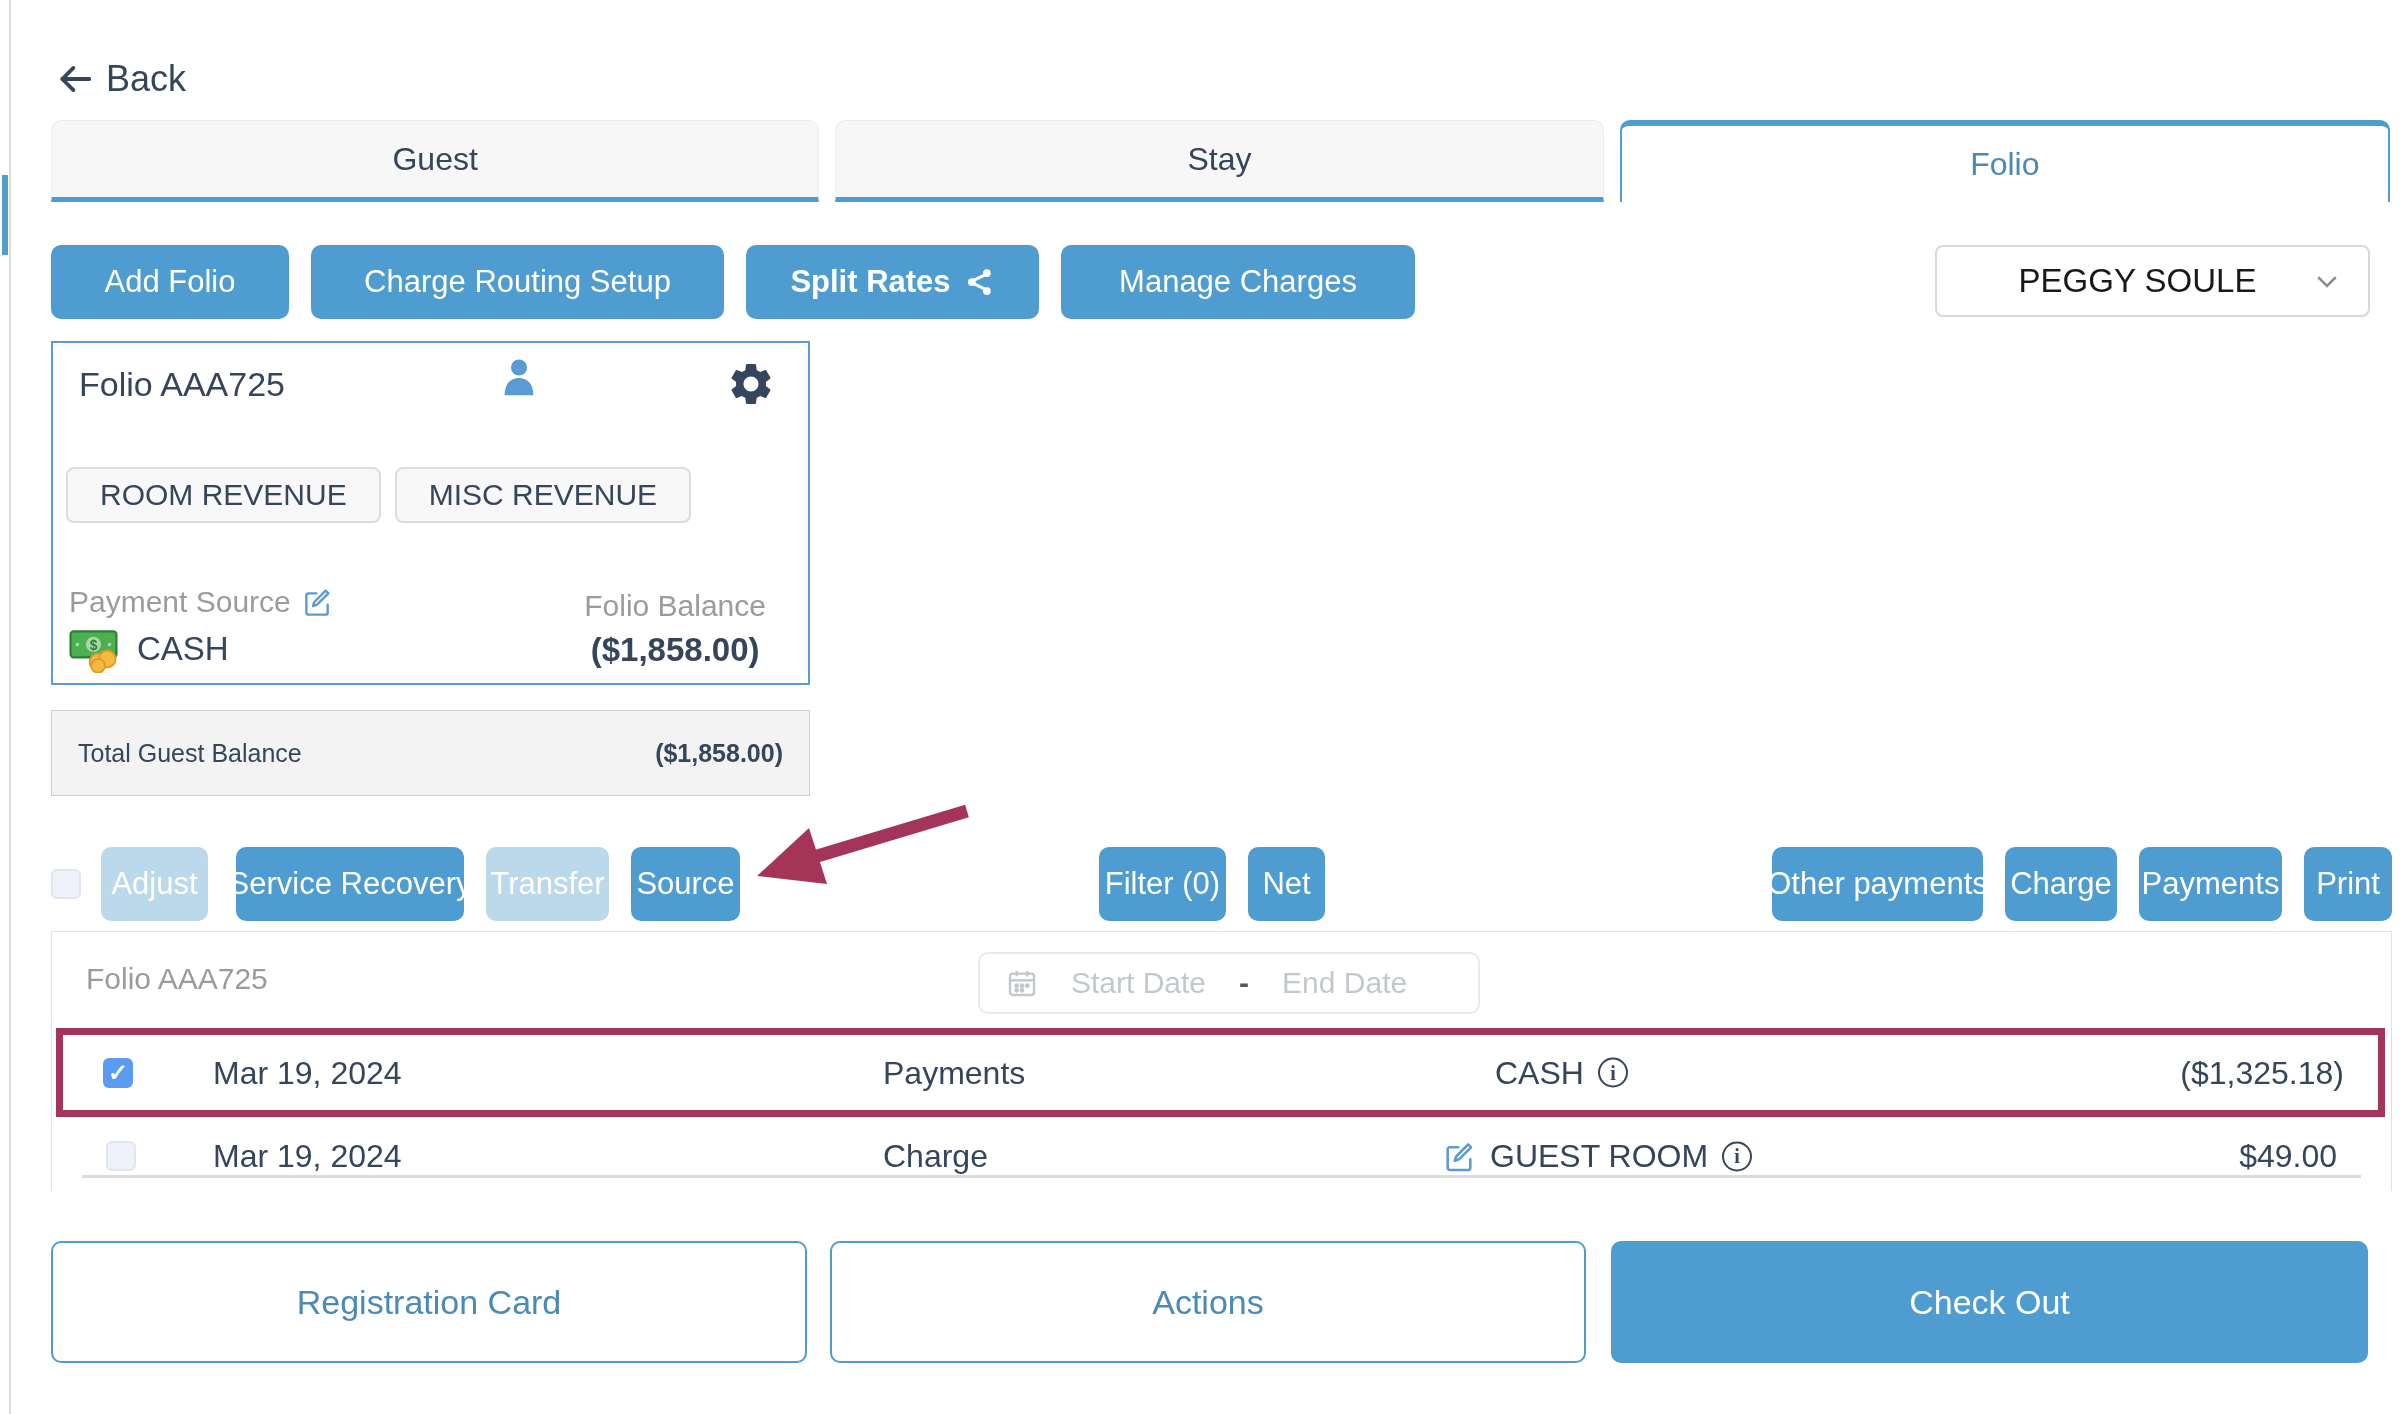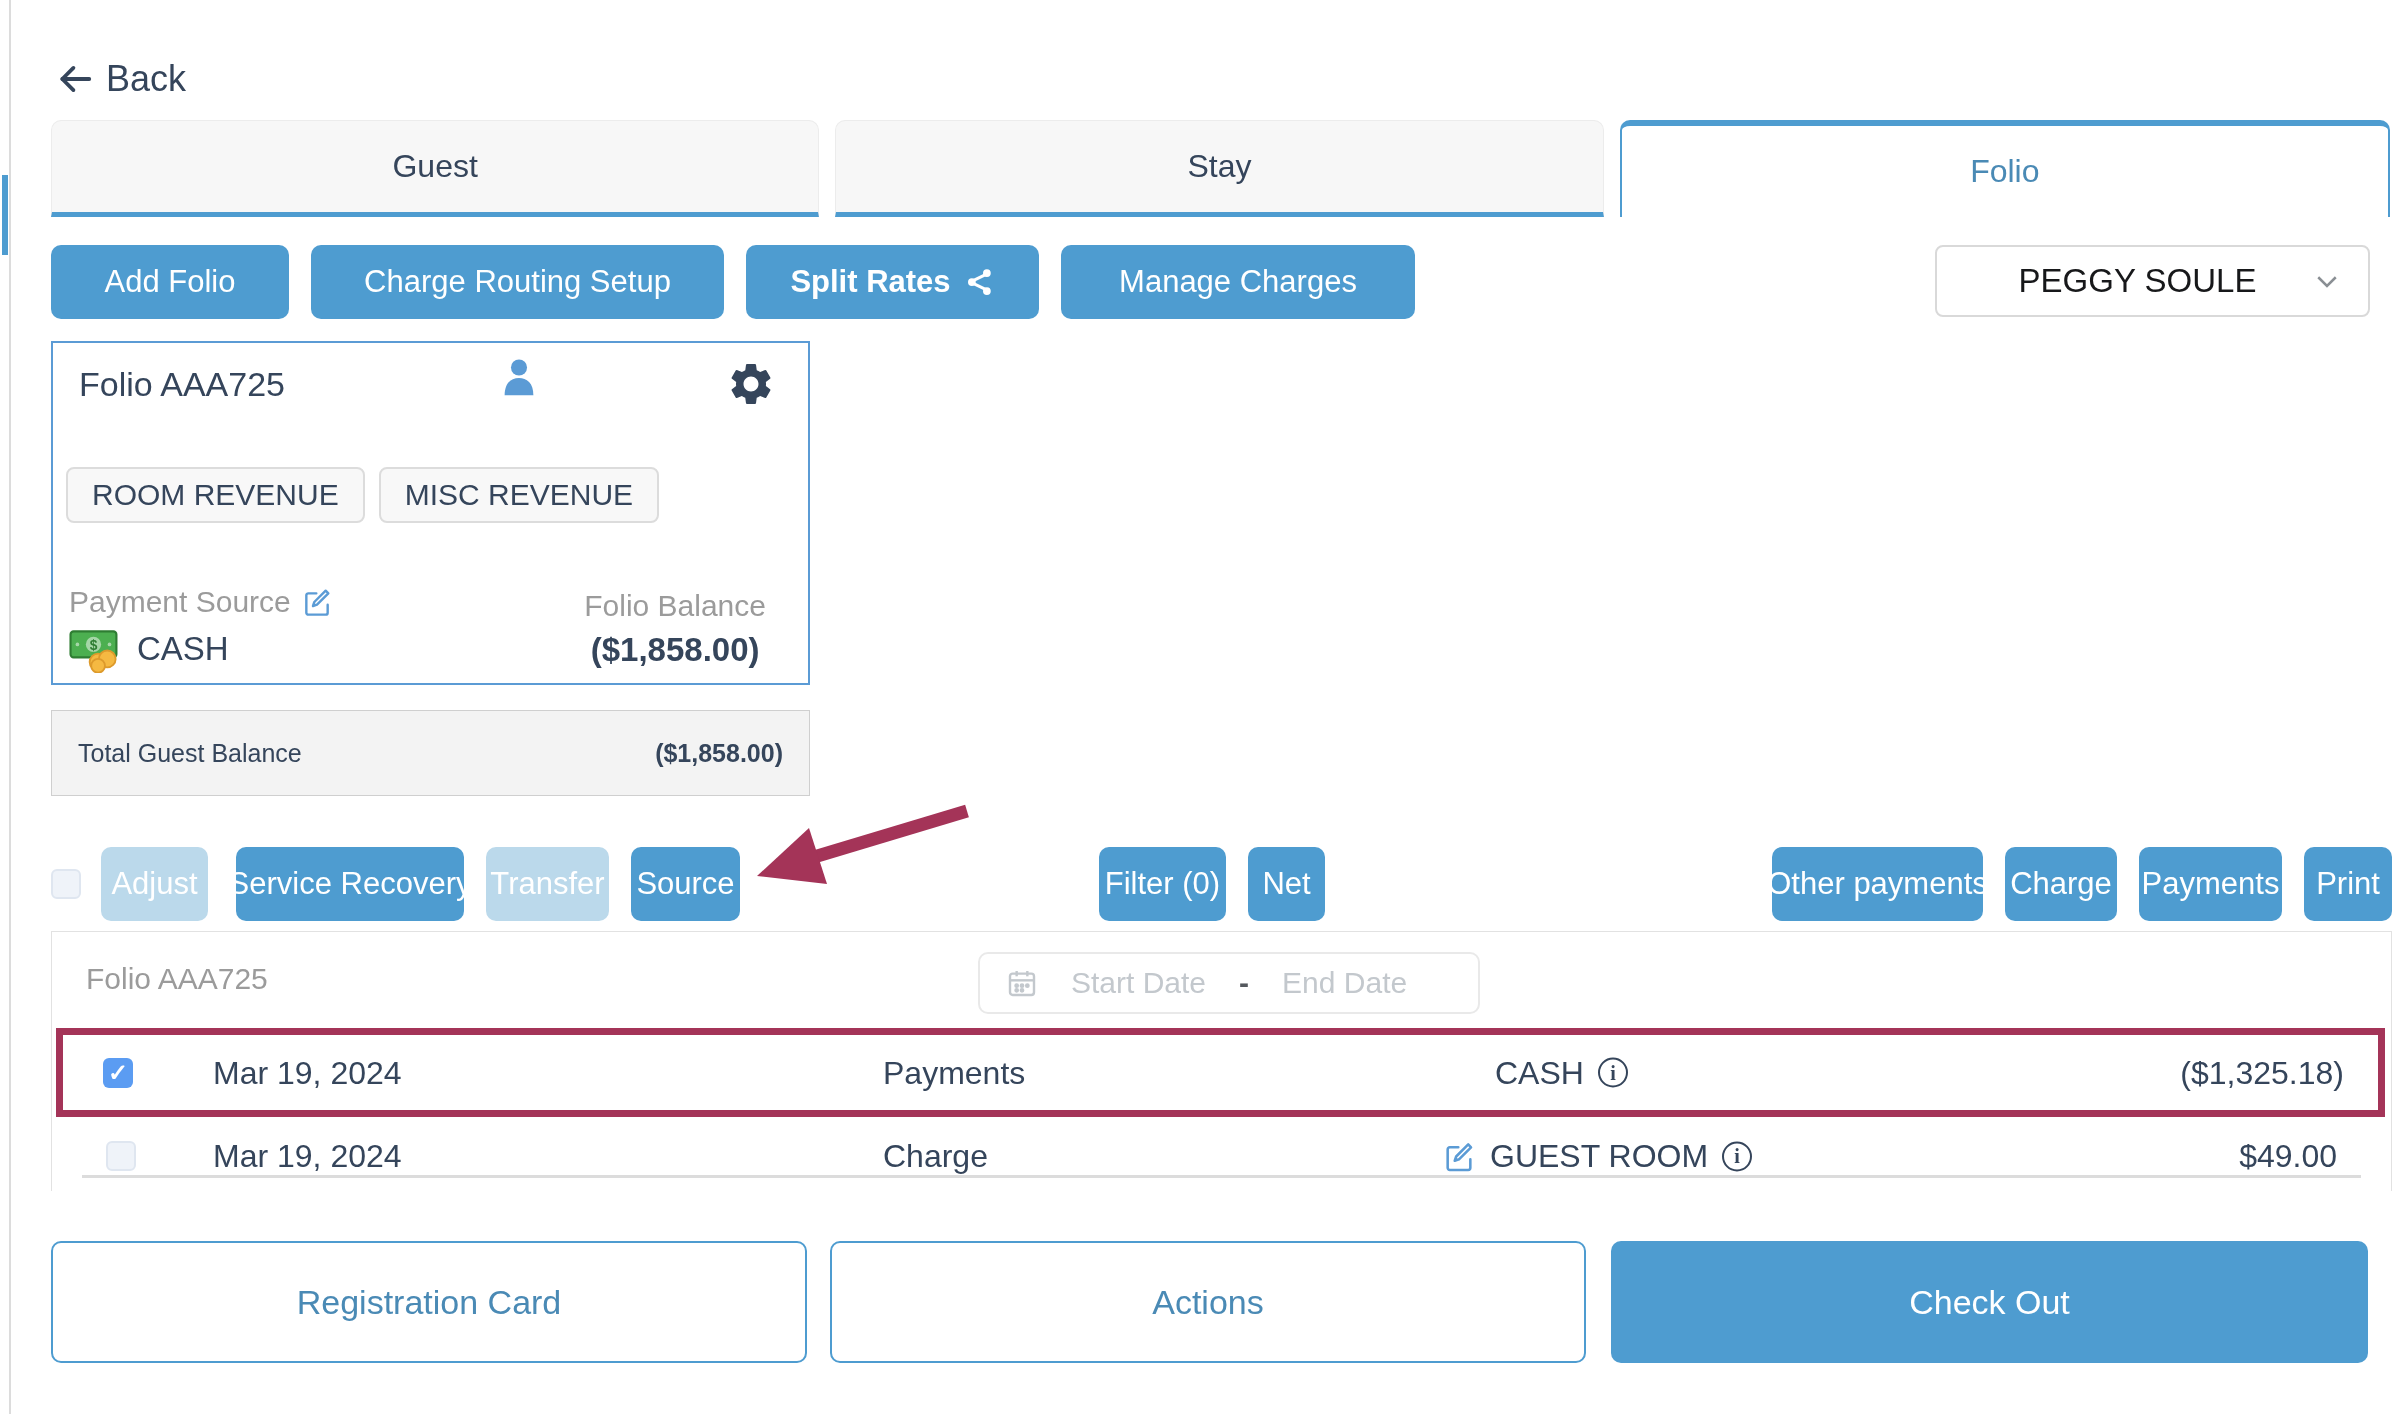--- a/index.html
+++ b/index.html
@@ -11,21 +11,21 @@
   }
   
   .edge-line { position:absolute; left:9px; top:0; width:2px; height:100%; background:#DCDCDC; }
   .scroll-thumb { position:absolute; left:2px; top:175px; width:6px; height:80px; background:#4E9CD0; }
 
   
   .back { position:absolute; left:56px; top:58px; display:flex; align-items:center; gap:12px;
           font-size:36px; color:#35455B; cursor:pointer; }
 
   
-  .tabs { position:absolute; left:51px; top:120px; width:2339px; height:97px; display:flex; gap:16px; }
+  .tabs { position:absolute; left:51px; top:120px; width:2339px; height:82px; display:flex; gap:16px; }
   .tab { flex:1; display:flex; align-items:center; justify-content:center; font-size:32px; }
   .tab.inactive { background:#F7F7F7; border:1px solid #ECECEC; border-bottom:5px solid #4E9CD0;
                   border-radius:10px 10px 0 0; color:#35455B; }
   .tab.active { background:#fff; border-top:6px solid #4E9CD0; border-left:2px solid #4E9CD0;
                 border-right:2px solid #4E9CD0; border-bottom:none; border-radius:10px 10px 0 0;
                 color:#4A8AB5; }
 
   
   .btn { display:inline-flex; align-items:center; justify-content:center; gap:14px;
          background:#4E9CD0; color:#fff; border:none; border-radius:10px;
@@ -39,21 +39,21 @@
                   display:flex; align-items:center; padding:0 26px; cursor:pointer; }
   .guest-select .val { flex:1; text-align:center; font-size:33px; color:#17181A; }
 
   
   .folio-card { position:absolute; left:51px; top:341px; width:759px; height:344px;
                 border:2px solid #5B9BD5; background:#fff; }
   .folio-card .card-title { position:absolute; left:26px; top:22px; font-size:34px; }
   .person-ic { position:absolute; left:443px; top:12px; }
   .gear-ic { position:absolute; right:32px; top:16px; cursor:pointer; }
   .tags { position:absolute; left:13px; top:124px; display:flex; gap:14px; }
-  .tag { border:2px solid #DCDCDC; background:#F8F8F8; border-radius:8px; padding:9px 24px;
+  .tag { border:2px solid #DCDCDC; background:#F8F8F8; border-radius:8px; padding:9px 32px;
          font-size:30px; color:#35455B; white-space:nowrap; }
   .pay-src { position:absolute; left:16px; top:242px; display:flex; align-items:center; gap:10px;
              color:#9B9B9B; font-size:30px; }
   .cash-row { position:absolute; left:16px; top:282px; display:flex; align-items:center; gap:16px;
               font-size:33px; color:#35455B; }
   .balance { position:absolute; top:246px; right:42px; text-align:center; }
   .balance .lbl { color:#9B9B9B; font-size:30px; }
   .balance .val { margin-top:8px; font-size:33px; font-weight:bold; color:#35455B; }
 
   

